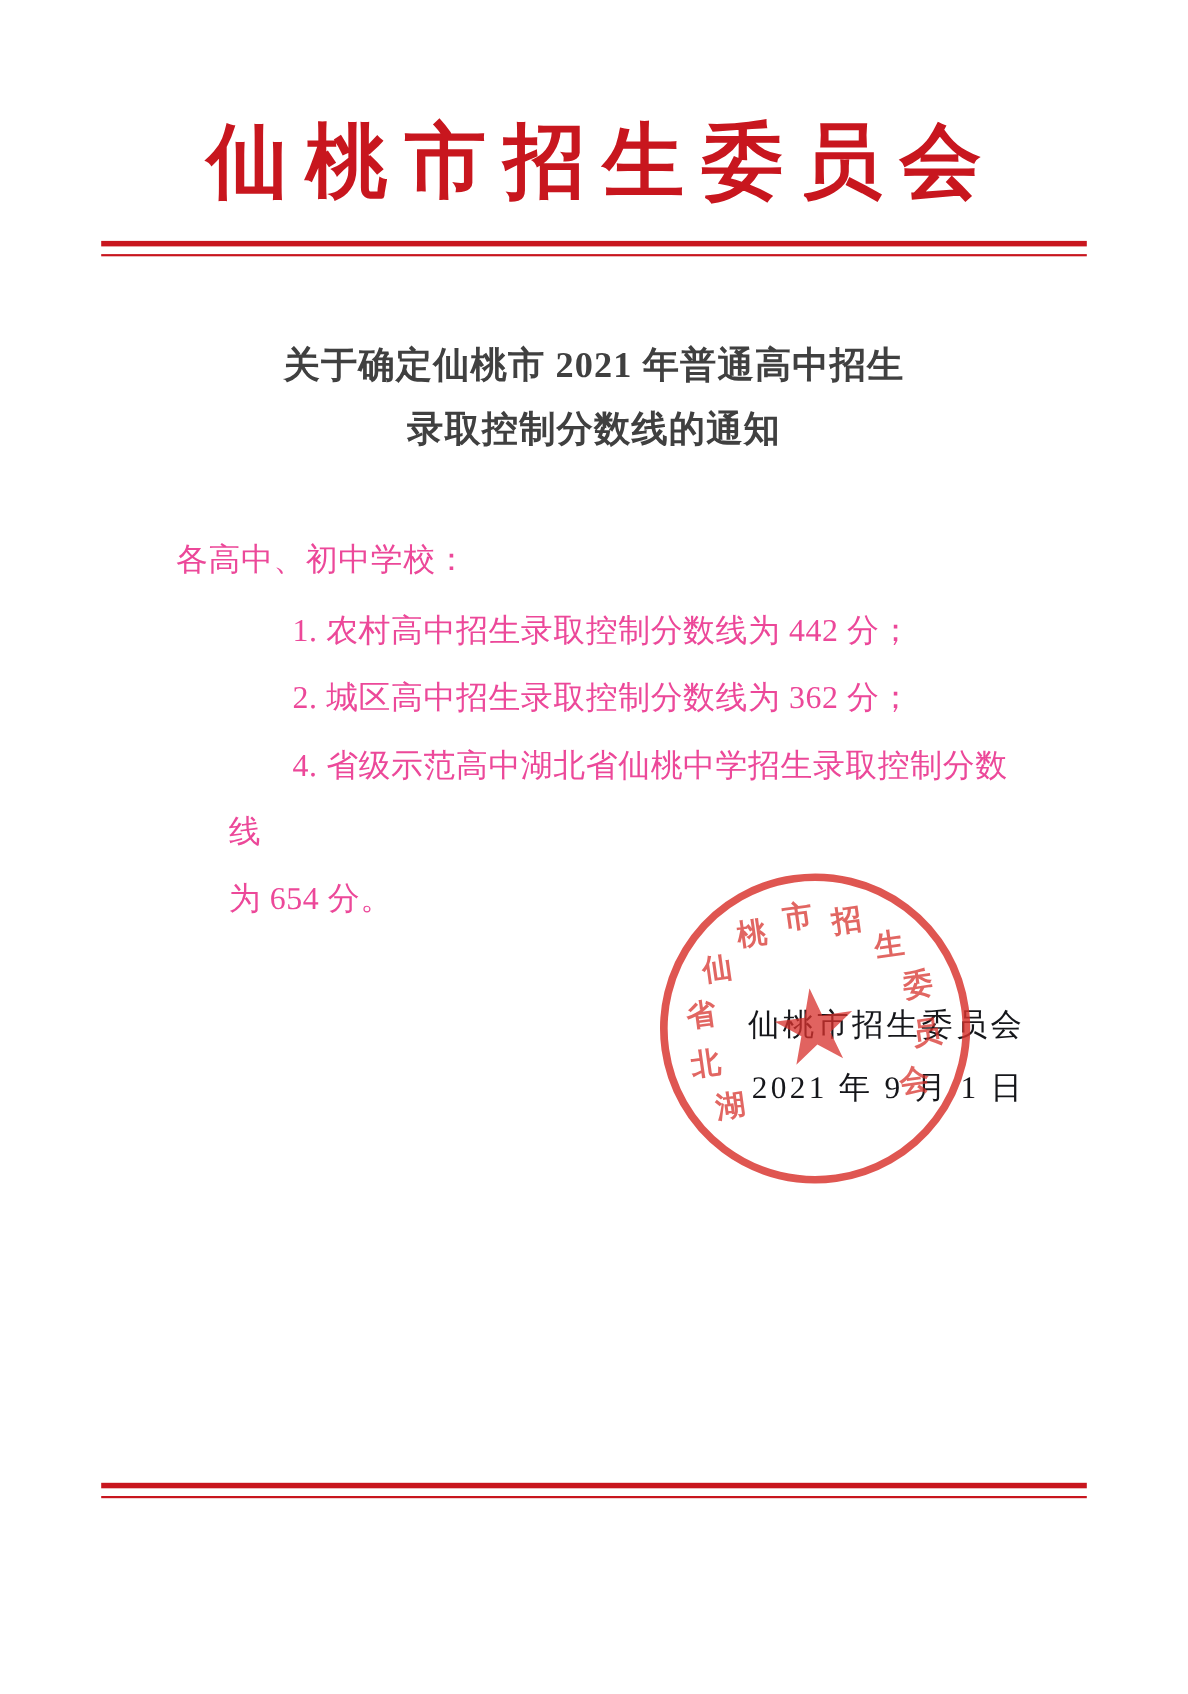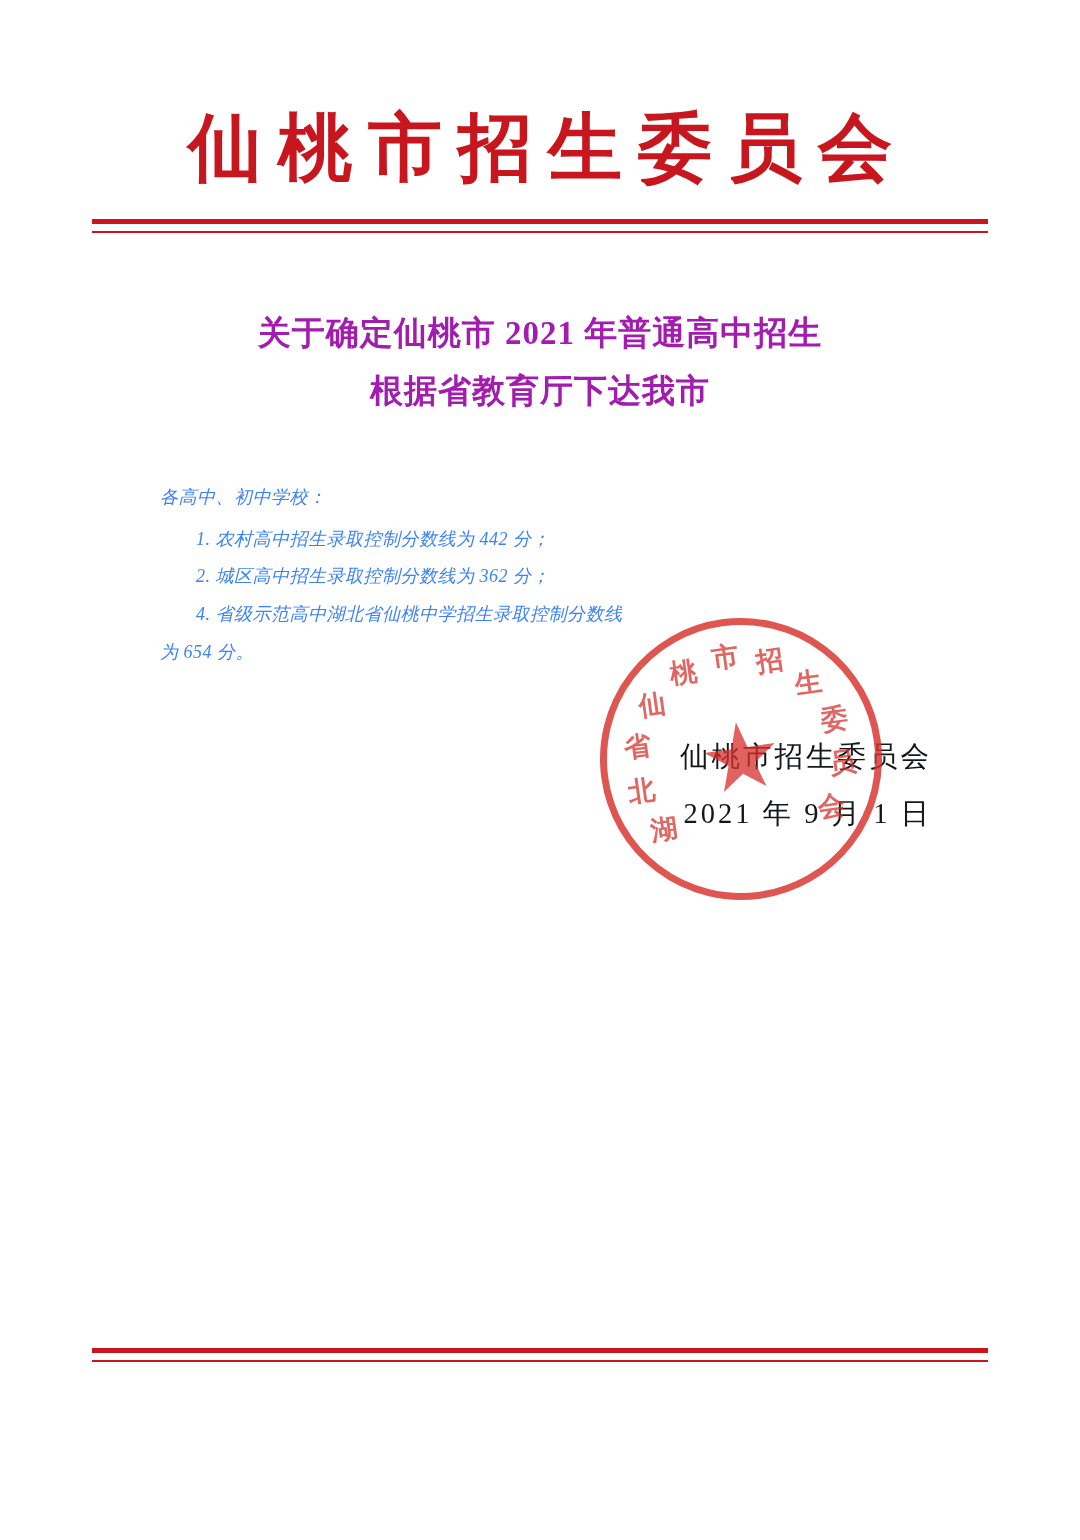--- a/index.html
+++ b/index.html
@@ -56,46 +56,46 @@
   }
 
   
   .doc-title {
     margin-top: 72px;
     text-align: center;
     font-size: 33px;
     font-weight: bold;
     line-height: 1.75;
     letter-spacing: 1px;
-    color: #a21caf;
+    color: #404040;
   }
   .doc-title .line {
     display: block;
   }
 
   
   .body-block {
     margin-top: 58px;
     padding: 0 160px 0 160px;
-    font-size: 18px;
+    font-size: 29px;
     line-height: 2.1;
     letter-spacing: 0.5px;
-    color: #3b82f6;
-    font-style: italic;
+    color: #ec4899;
   }
   .salutation {
     margin-bottom: 4px;
   }
   .para {
     text-align: justify;
     text-justify: inter-ideograph;
     text-indent: 2em;
   }
   .item {
     text-indent: 2em;
+    margin-left: 48px;
   }
   .item-tail {
     text-indent: 0;
   }
 
   
   .sign-area {
     position: relative;
     margin-top: 56px;
     padding-right: 148px;
@@ -180,21 +180,21 @@
     <div class="letterhead-title">仙桃市招生委员会</div>
     <div class="rules">
       <div class="rule-thick"></div>
       <div class="rule-gap"></div>
       <div class="rule-thin"></div>
     </div>
   </div>
 
   <div class="doc-title">
     <span class="line">关于确定仙桃市 2021 年普通高中招生</span>
-    <span class="line">根据省教育厅下达我市</span>
+    <span class="line">录取控制分数线的通知</span>
   </div>
 
   <div class="body-block">
     <div class="salutation">各高中、初中学校：</div>
     <div class="item">1. 农村高中招生录取控制分数线为 442 分；</div>
     <div class="item">2. 城区高中招生录取控制分数线为 362 分；</div>
     <div class="item">4. 省级示范高中湖北省仙桃中学招生录取控制分数线</div>
     <div class="item item-tail">为 654 分。</div>
   </div>
 

